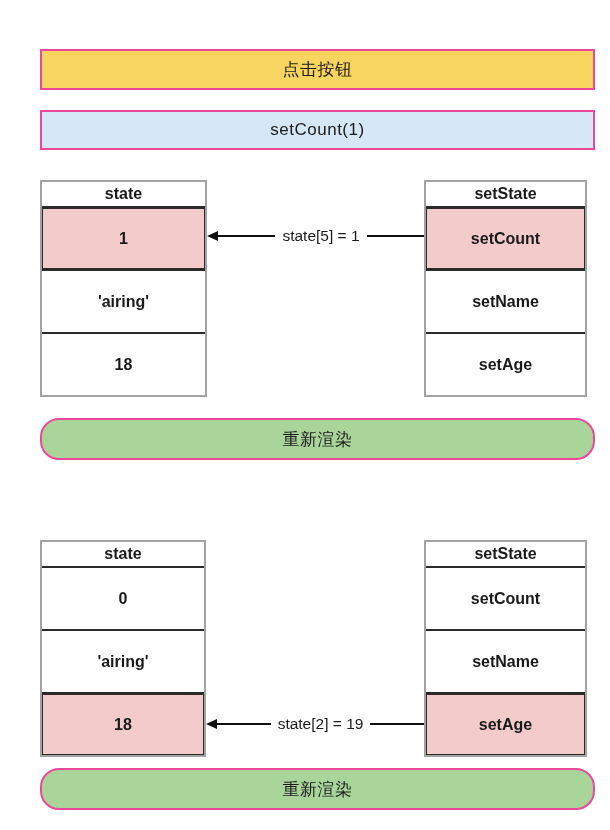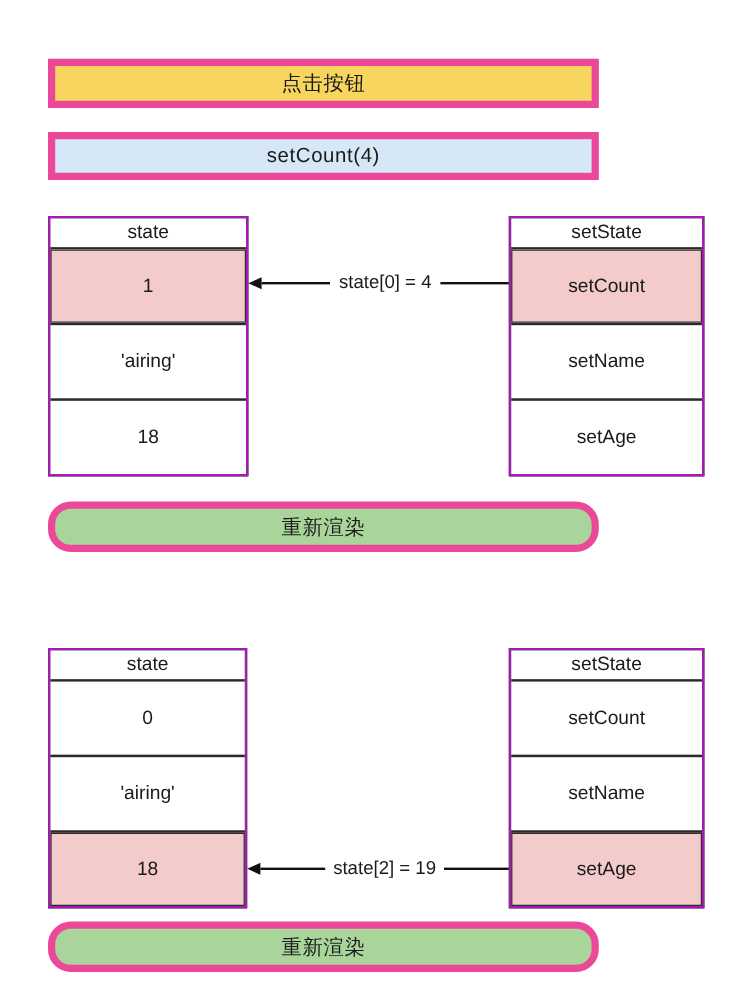--- a/index.html
+++ b/index.html
@@ -12,39 +12,40 @@
   #canvas {
     position: relative;
     width: 610px;
     height: 830px;
     background: #ffffff;
     overflow: hidden;
   }
   .banner {
     position: absolute;
     left: 40px;
-    width: 459px;
+    width: 555px;
     height: 41px;
     box-sizing: border-box;
-    border: 6px solid #ec4899;
+    border: 2px solid #ec4899;
     display: flex;
     align-items: center;
     justify-content: center;
     font-size: 17px;
     letter-spacing: 0.5px;
   }
   .banner.yellow { background: #f8d55e; }
   .banner.blue   { background: #d6e7f7; }
   .banner.green  { background: #a9d59b; border-radius: 19px; }
 
   .tbl {
     position: absolute;
     box-sizing: border-box;
-    border: 2px solid #a21caf;
+    border: 2px solid #a3a3a3;
     background: #0f172a;
+    font-weight: bold;
   }
   .tbl .cell {
     box-sizing: border-box;
     display: flex;
     align-items: center;
     justify-content: center;
     font-size: 16px;
     background: #ffffff;
   }
   .tbl .hdr { height: 24px; }
@@ -80,41 +81,41 @@
 </head>
 <body>
 
 <div id="canvas">
 
   <div class="banner yellow" style="top:49px;">
     <span>点击按钮</span>
   </div>
 
   <div class="banner blue" style="top:110px; height:40px;">
-    <span>setCount(4)</span>
+    <span>setCount(1)</span>
   </div>
 
   <div class="tbl" style="left:40px; top:180px; width:167px;">
     <div class="cell hdr">state</div>
     <div class="cell row hl">1</div>
     <div class="cell row">'airing'</div>
     <div class="cell row">18</div>
   </div>
 
   <div class="tbl" style="left:424px; top:180px; width:163px;">
     <div class="cell hdr">setState</div>
     <div class="cell row hl">setCount</div>
     <div class="cell row">setName</div>
     <div class="cell row">setAge</div>
   </div>
 
   <div class="arrow" style="left:207px; top:227px; width:217px;">
     <span class="head"></span>
     <span class="line"></span>
-    <span class="lbl">state[0] = 4</span>
+    <span class="lbl">state[5] = 1</span>
     <span class="line"></span>
   </div>
 
   <div class="banner green" style="top:418px; height:42px;">
     <span>重新渲染</span>
   </div>
 
 
   <div class="tbl" style="left:40px; top:540px; width:166px;">
     <div class="cell hdr">state</div>

